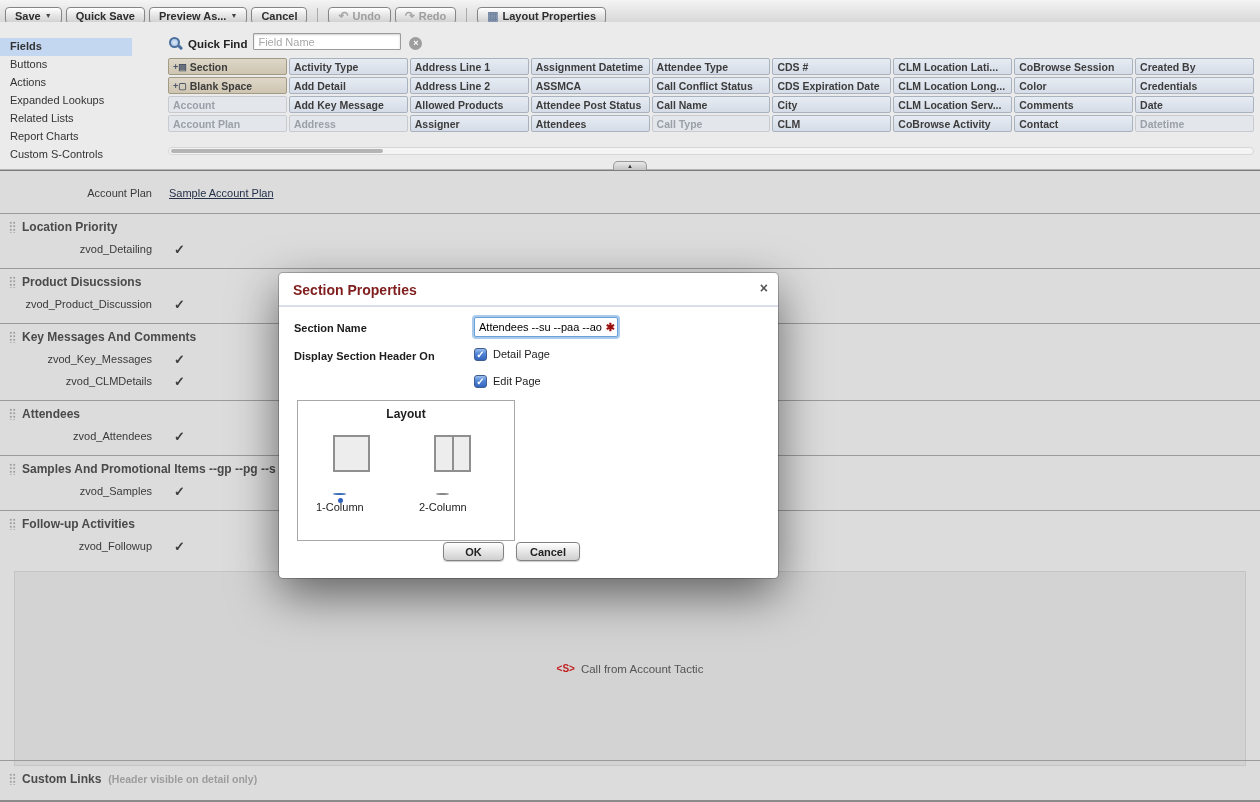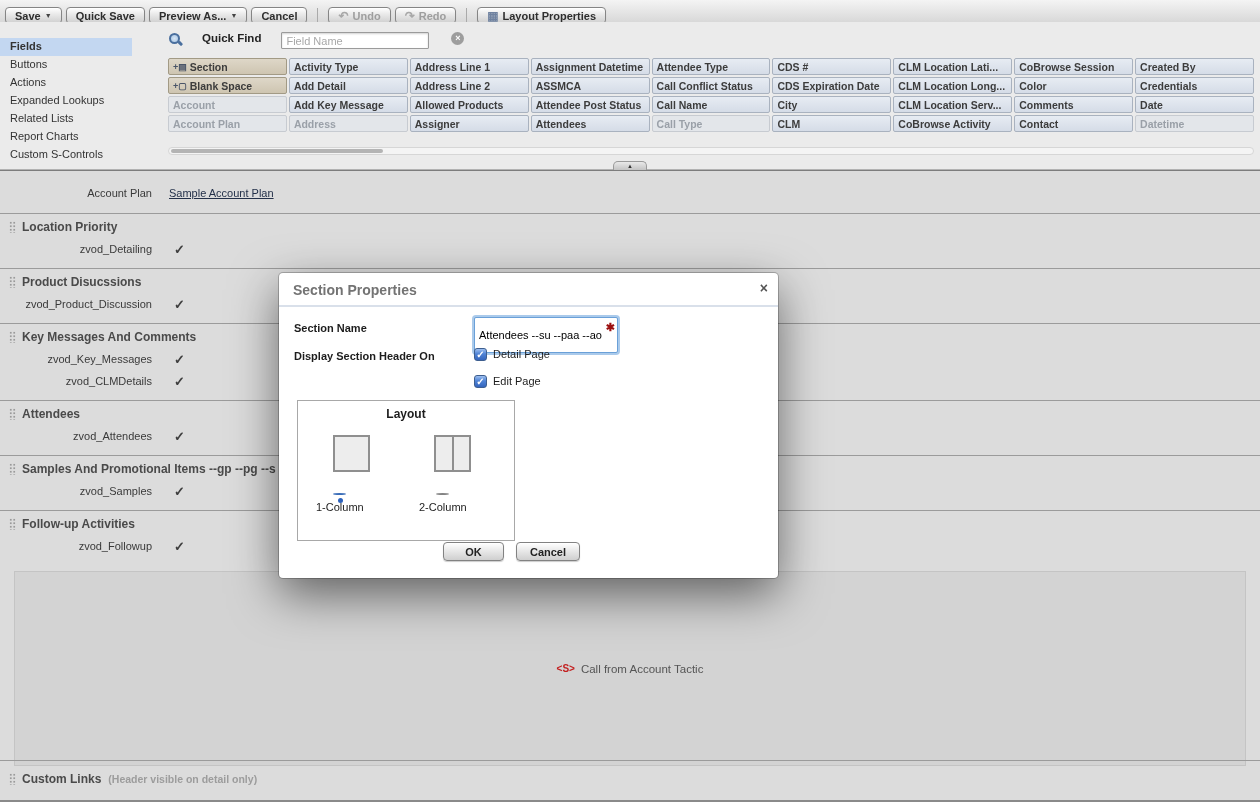--- a/index.html
+++ b/index.html
@@ -23,21 +23,21 @@
   .tb-sep { width:1px; height:16px; background:#aaa; margin:0 6px; }
 
   
   .palette-region { position:absolute; top:22px; left:0; right:0; height:148px;
     background:#ebebeb; border-bottom:1px solid #b2b2b2; }
   .sidebar { position:absolute; left:0; top:16px; width:132px; }
   .sb-item { font-size:11px; color:#333; padding:2px 10px; height:18px; cursor:default; }
   .sb-item.sel { background:#c3d7f1; font-weight:bold; }
 
   .palette-main { position:absolute; left:168px; right:6px; top:10px; }
-  .quickfind { display:flex; align-items:flex-start; gap:20px; height:18px; }
+  .quickfind { display:flex; align-items:flex-end; gap:6px; height:18px; }
   .mag { position:relative; width:14px; height:14px; flex:0 0 auto; }
   .mag::before { content:""; position:absolute; left:1px; top:1px; width:7px; height:7px;
     border:2px solid #4a6f9e; border-radius:50%; background:radial-gradient(#d8e6f5,#a6c4e2); }
   .mag::after { content:""; position:absolute; left:10px; top:10px; width:5px; height:2.5px;
     background:#4a6f9e; transform:rotate(45deg); border-radius:1px; }
   .qf-label { font-size:11.5px; font-weight:bold; color:#222; }
   .qf-input { width:148px; height:17px; border:1px solid #9b9b9b; border-radius:1px;
     font-family:"Liberation Sans",sans-serif; font-size:11px; padding:0 4px;
     box-shadow:inset 0 1px 2px rgba(0,0,0,.18); }
   .qf-input::placeholder { color:#a8a8a8; }
@@ -86,25 +86,25 @@
 
   .custom-links { position:absolute; left:0; right:0; bottom:0; border-top:1px solid #9b9b9b;
     padding:5px 0 10px; }
   .cl-head { display:flex; }
   .cl-note { margin-left:7px; font-size:10.5px; font-weight:bold; color:#9c9c9c; }
 
   
   .modal { position:absolute; left:279px; top:273px; width:499px; height:305px; background:#fff;
     border-radius:4px; box-shadow:0 16px 48px rgba(0,0,0,.55), 0 0 0 1px rgba(0,0,0,.22); z-index:10; }
   .modal-head { position:relative; height:34px; border-bottom:2px solid #d9e0ea; }
-  .modal-title { position:absolute; left:14px; top:9px; font-size:14px; font-weight:bold; color:#737373; }
+  .modal-title { position:absolute; left:14px; top:9px; font-size:14px; font-weight:bold; color:#7f1d1d; }
   .modal-close { position:absolute; right:10px; top:7px; font-size:14px; font-weight:bold; color:#555; cursor:pointer; }
   .m-lbl { position:absolute; left:15px; font-size:11px; font-weight:bold; color:#1d1d1d; }
   .name-wrap { position:absolute; left:195px; top:44px; width:144px; height:20px; }
-  .name-input { width:144px; height:36px; border:1px solid #6aa0d8; border-radius:2px;
+  .name-input { width:144px; height:20px; border:1px solid #6aa0d8; border-radius:2px;
     box-shadow:0 0 0 2px rgba(100,158,218,.55); font-family:"Liberation Sans",sans-serif;
     font-size:11px; padding:0 15px 0 4px; }
   .req { position:absolute; right:3px; top:4px; font-size:11px; font-weight:bold; color:#9c1010; }
   .chk-row { position:absolute; left:195px; display:flex; align-items:center; gap:6px; height:14px; }
   .cb { width:13px; height:13px; border-radius:3px; border:1px solid #3d5e8f; color:#fff;
     background:linear-gradient(#9dbff0,#4f83d6 45%,#3465bd); font-size:10px; font-weight:bold;
     line-height:12px; text-align:center; cursor:pointer; }
   .opt-lbl { font-size:11px; color:#1d1d1d; }
   .groupbox { position:absolute; left:18px; top:127px; width:218px; height:141px; border:1px solid #a8a8a8; }
   .gb-legend { position:absolute; left:0; right:0; top:6px; text-align:center; font-size:12px; font-weight:bold; color:#1d1d1d; }

